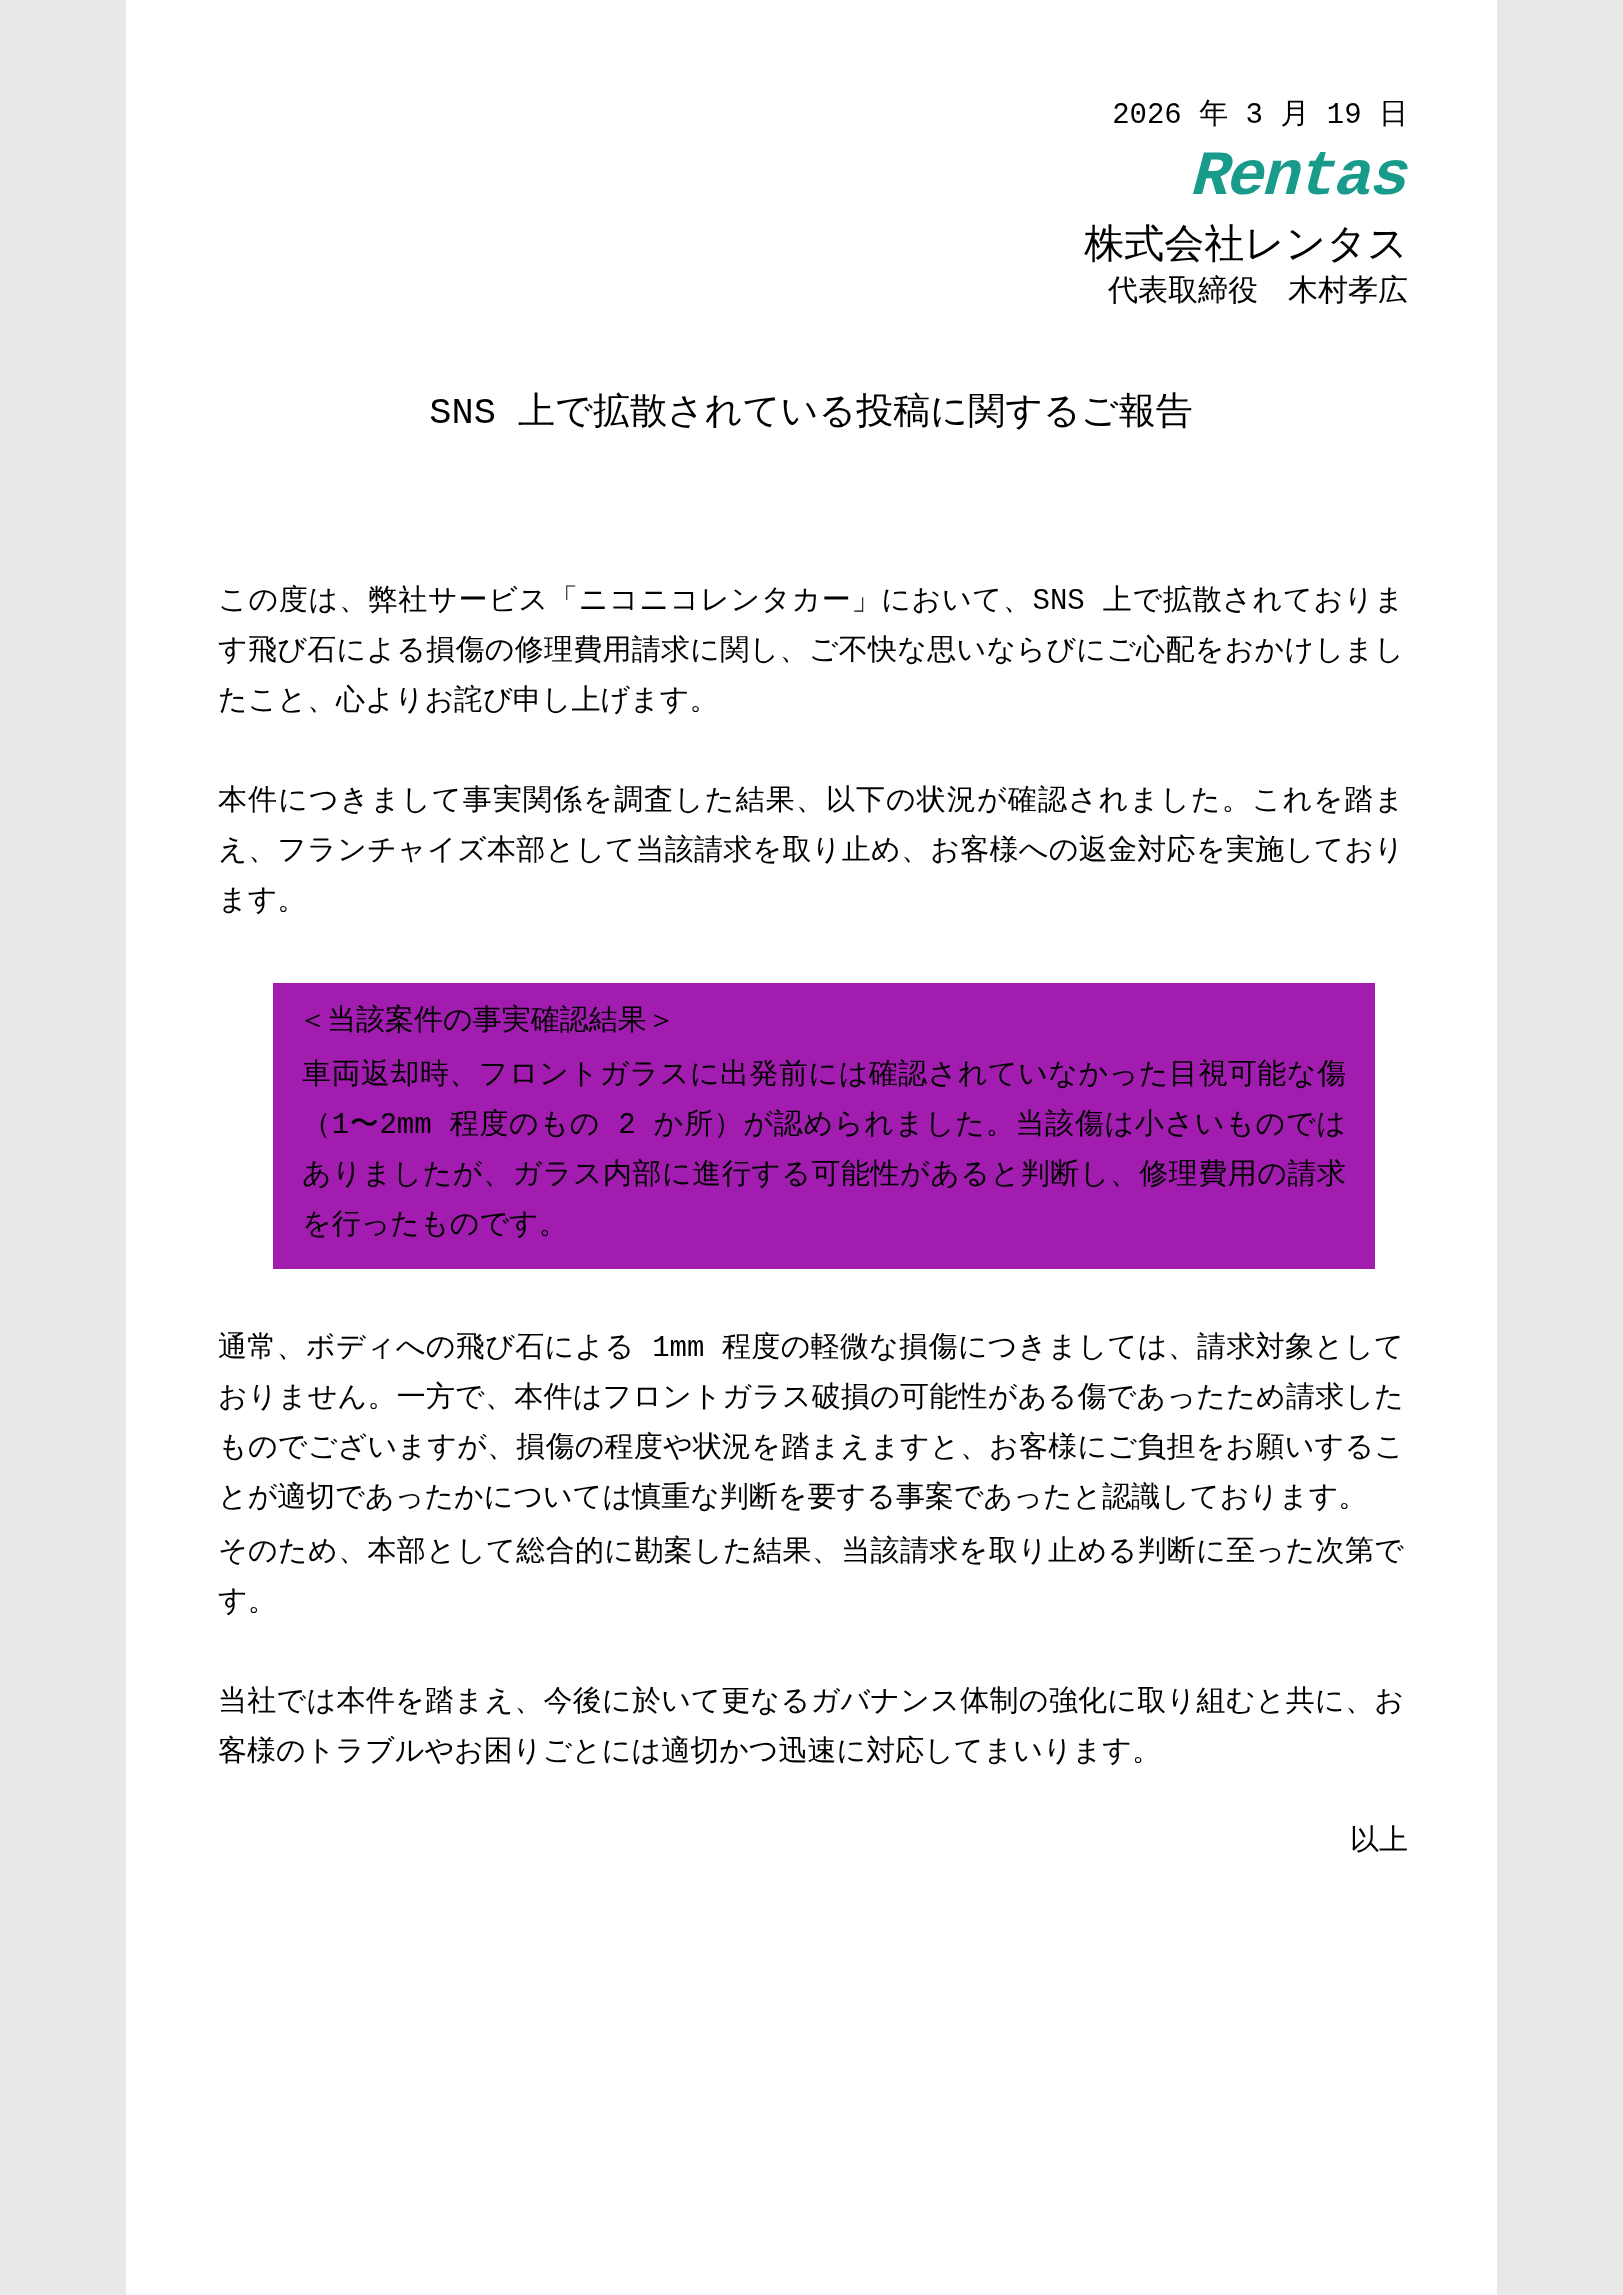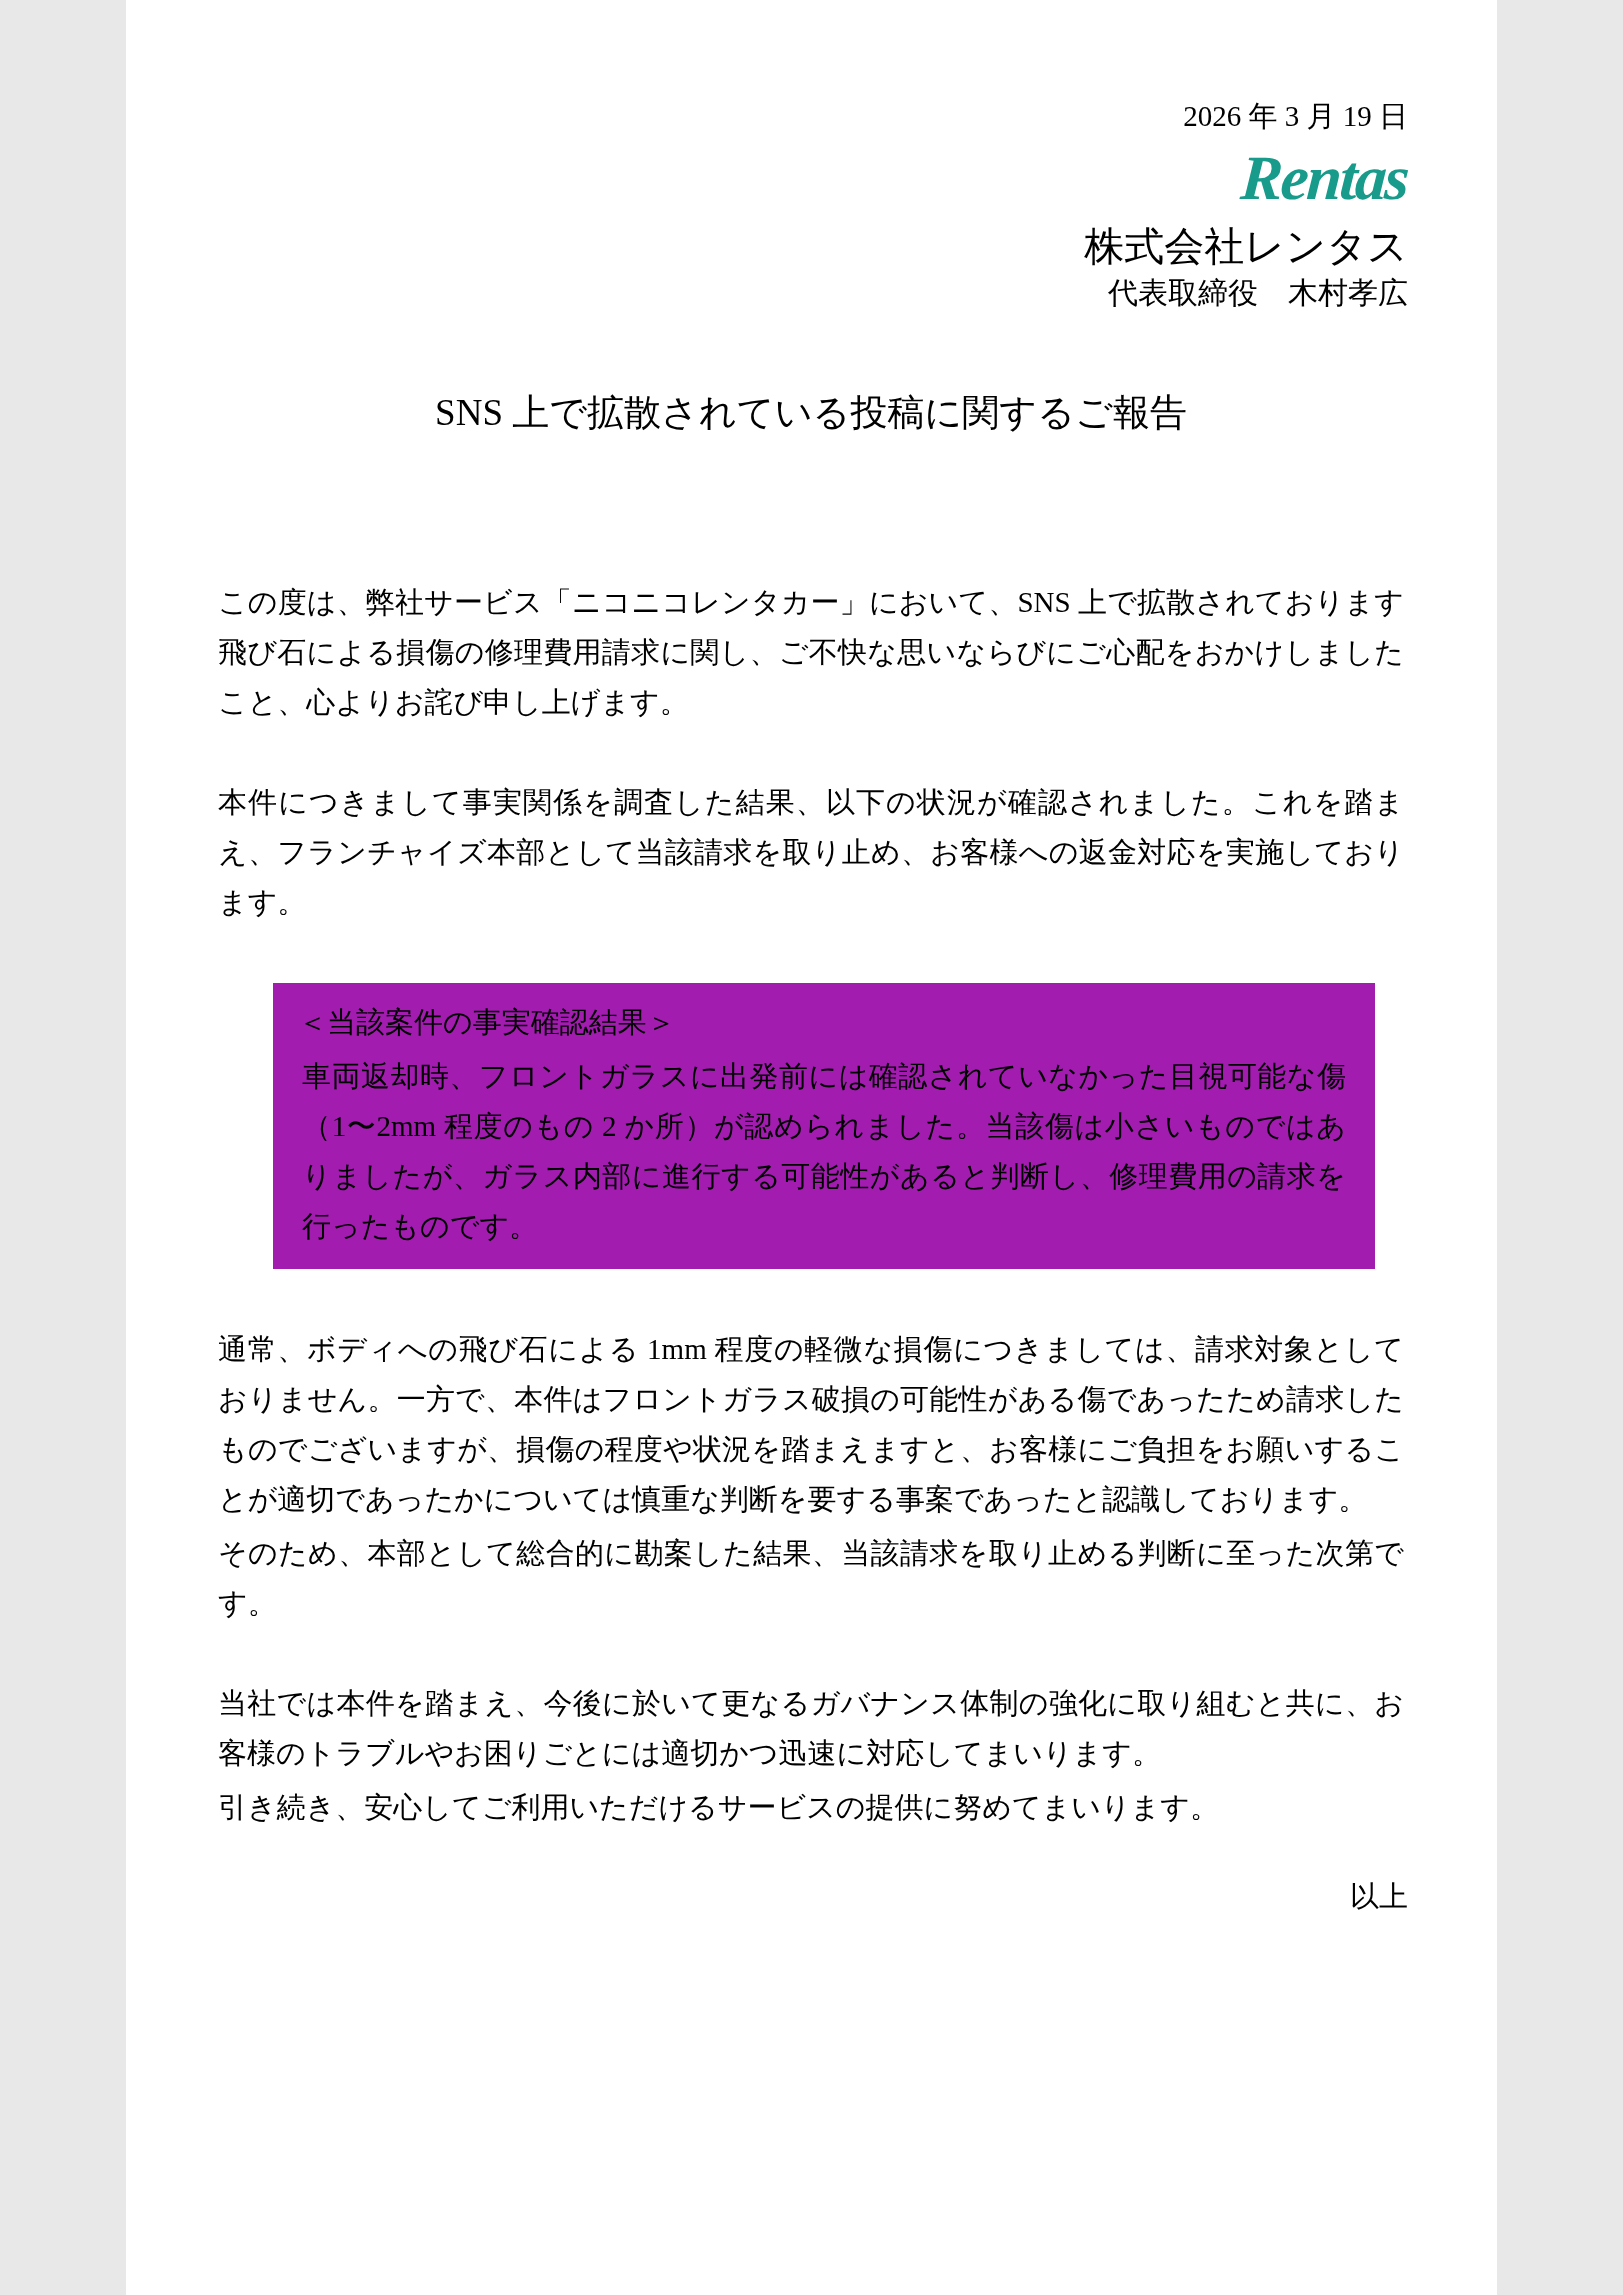--- a/index.html
+++ b/index.html
@@ -7,21 +7,21 @@
     padding: 0;
     background: #e8e8e8;
   }
   .page {
     position: relative;
     width: 1371px;
     height: 2295px;
     margin: 0 auto;
     background: #ffffff;
     color: #000000;
-    font-family: Liberation Serif, serif;
+    font-family: Liberation Mono, monospace;
     overflow: hidden;
   }
   .content {
     position: absolute;
     left: 88px;
     right: 89px;
     top: 0;
   }
   
   .header-block {
@@ -124,20 +124,19 @@
 
       <div class="fact-box" style="background: #a21caf;">
         <p class="para fact-heading">＜当該案件の事実確認結果＞</p>
         <p class="para">車両返却時、フロントガラスに出発前には確認されていなかった目視可能な傷（1〜2mm 程度のもの 2 か所）が認められました。当該傷は小さいものではありましたが、ガラス内部に進行する可能性があると判断し、修理費用の請求を行ったものです。</p>
       </div>
 
       <p class="para block-after-box">通常、ボディへの飛び石による 1mm 程度の軽微な損傷につきましては、請求対象としておりません。一方で、本件はフロントガラス破損の可能性がある傷であったため請求したものでございますが、損傷の程度や状況を踏まえますと、お客様にご負担をお願いすることが適切であったかについては慎重な判断を要する事案であったと認識しております。</p>
       <p class="para">そのため、本部として総合的に勘案した結果、当該請求を取り止める判断に至った次第です。</p>
 
       <p class="para block-gap">当社では本件を踏まえ、今後に於いて更なるガバナンス体制の強化に取り組むと共に、お客様のトラブルやお困りごとには適切かつ迅速に対応してまいります。</p>
-      <p class="para">引き続き、安心してご利用いただけるサービスの提供に努めてまいります。</p>
 
       <div class="closing">以上</div>
     </div>
 
   </div>
 </div>
 
 
 </body></html>

